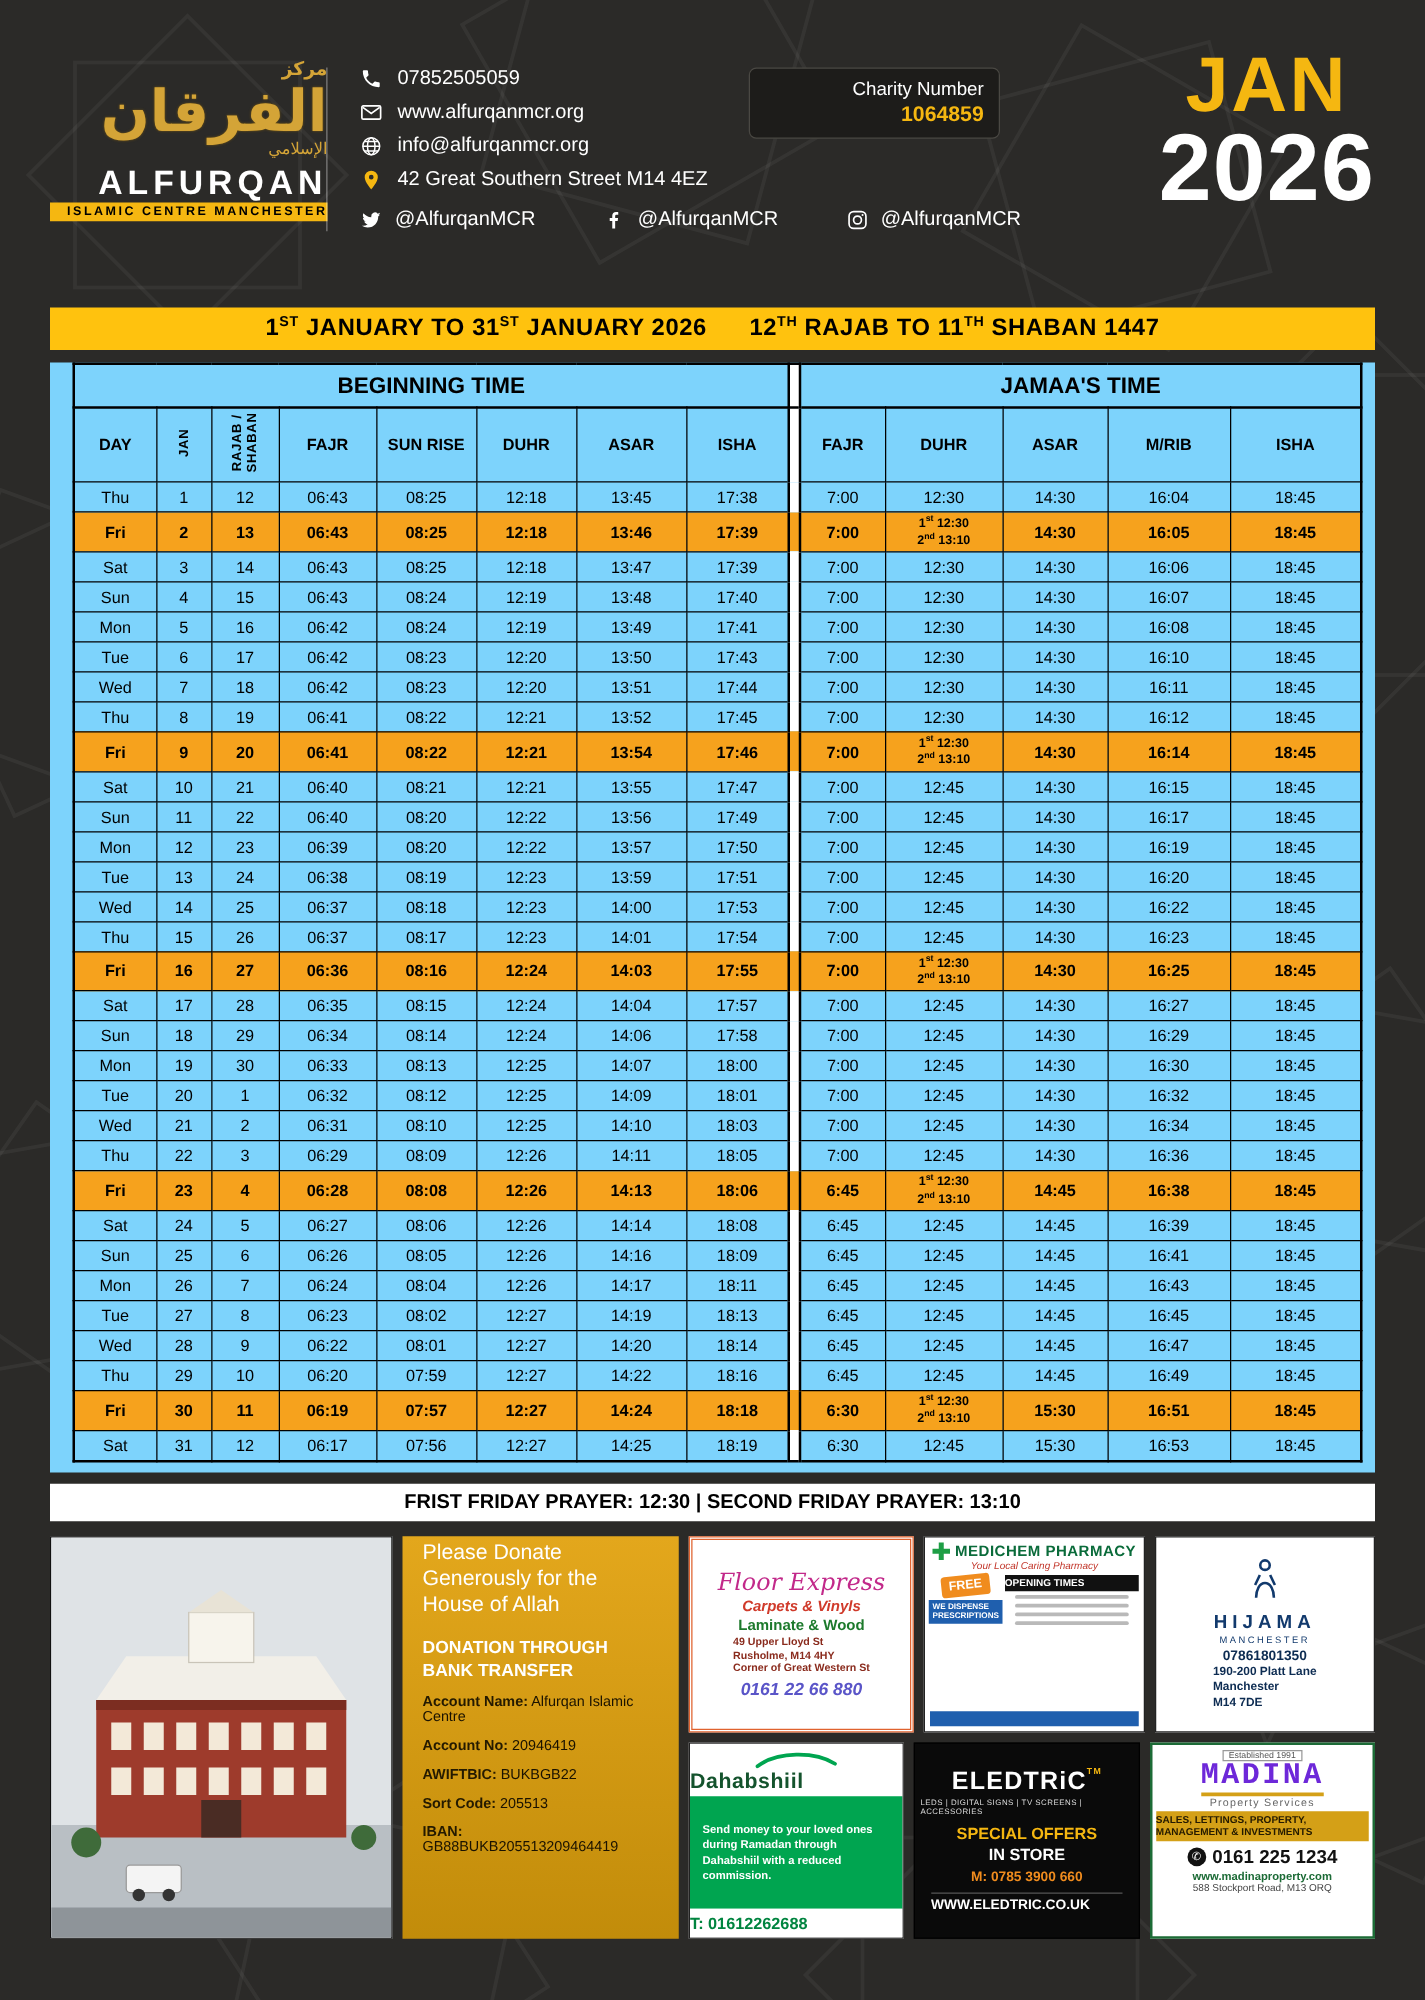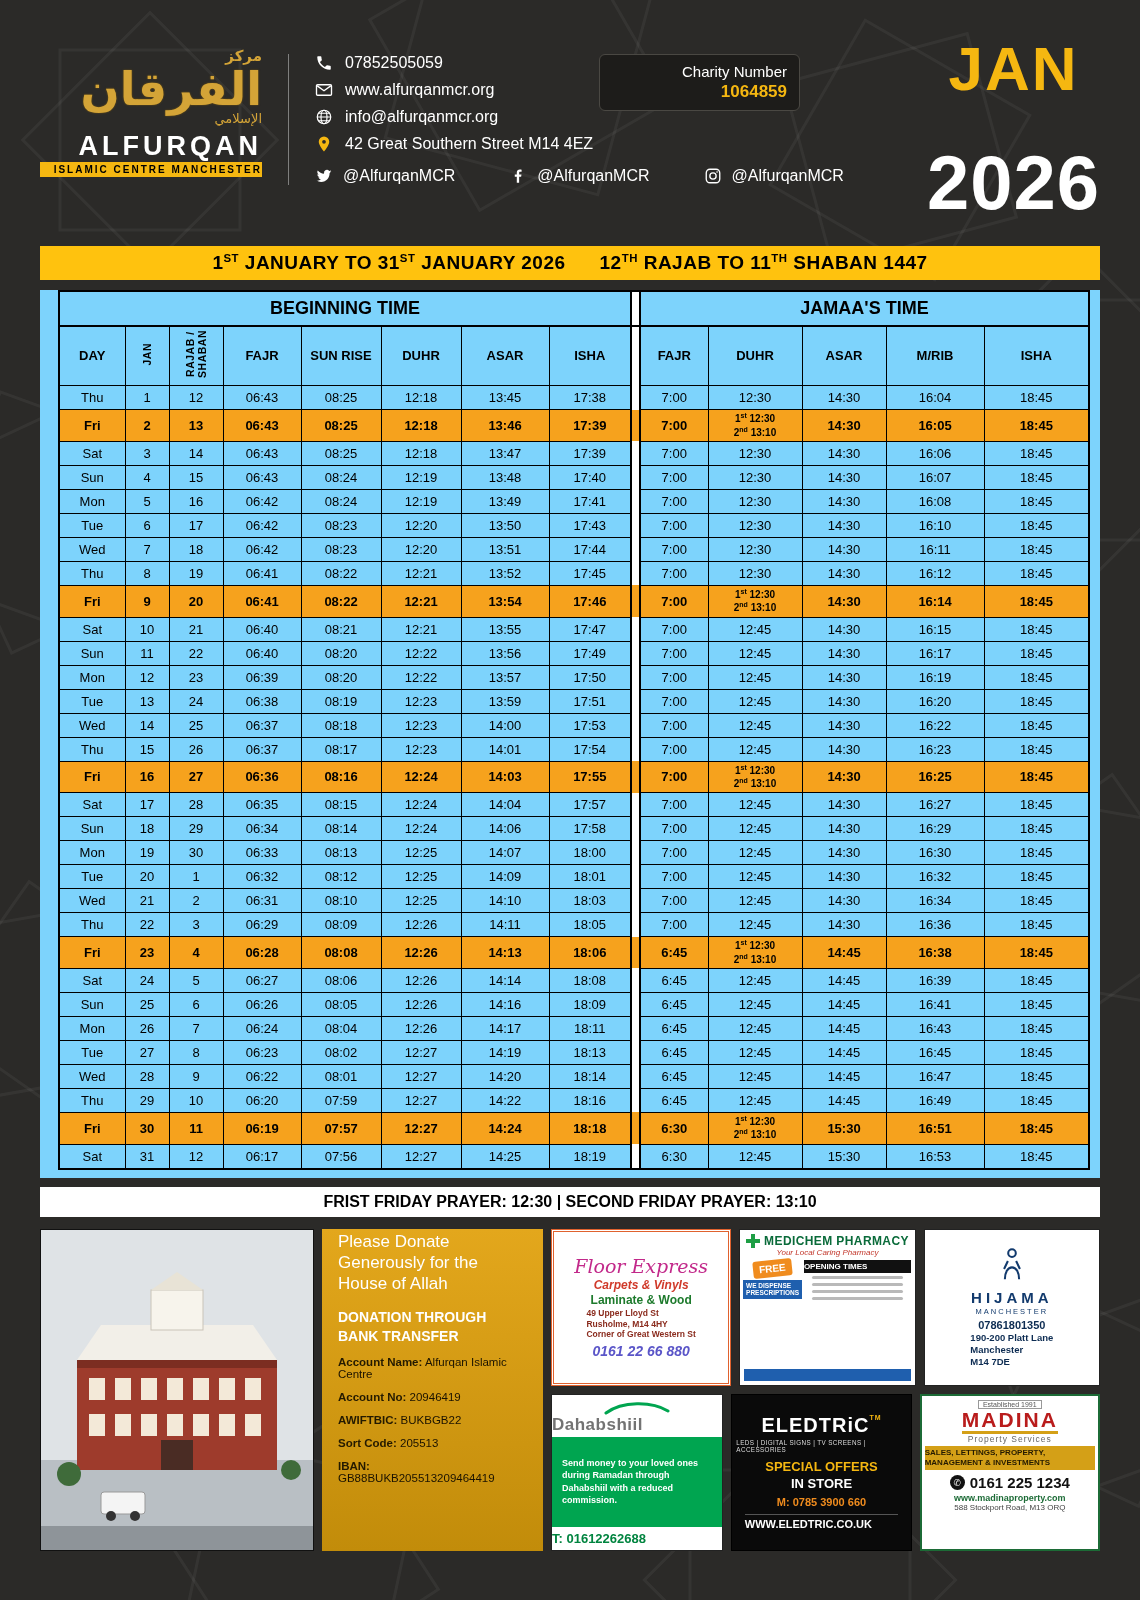--- a/index.html
+++ b/index.html
@@ -10,34 +10,34 @@
 
   
   .header{position:relative;height:188px;color:#fff;}
   .logo{position:absolute;left:0;top:0;width:222px;text-align:right;}
   .logo-ar-top{color:#d4a437;font-size:15px;font-weight:bold;line-height:1;}
   .logo-ar{color:#d4a437;font-size:46px;font-weight:bold;line-height:1.15;text-shadow:0 0 2px #7a5a10;}
   .logo-ar-bottom{color:#d4a437;font-size:13px;line-height:1;margin-top:-4px;}
   .logo-name{color:#fff;font-size:27px;font-weight:bold;letter-spacing:4px;margin-top:6px;}
   .logo-band{background:#f5b711;color:#000;font-size:10px;font-weight:bold;letter-spacing:2px;
              padding:2px 0;margin-top:0;}
-  .contact{position:absolute;left:248px;top:6px;right:338px;border-left:1px solid rgba(255,255,255,.4);
+  .contact{position:absolute;left:221px;top:6px;right:338px;border-left:1px solid rgba(255,255,255,.4);
            padding-left:26px;}
   .c-row{display:flex;align-items:center;gap:12px;font-size:16px;margin-bottom:9px;}
   .ci{width:18px;height:18px;display:inline-flex;flex:none;}
   .ci svg{width:100%;height:100%;}
   .social-row{display:flex;align-items:center;gap:54px;font-size:16px;margin-top:14px;}
   .social-item{display:flex;align-items:center;gap:10px;}
   .charity{position:absolute;right:300px;top:6px;width:175px;background:#1d1c1a;
            border:1px solid #4a4843;border-radius:6px;padding:8px 12px;text-align:right;}
   .charity-label{font-size:15px;color:#fff;}
   .charity-num{font-size:17px;color:#f5b711;font-weight:bold;margin-top:2px;}
   .monthblock{position:absolute;right:0;top:-8px;text-align:center;line-height:.95;}
   .month{color:#f5b711;font-size:62px;font-weight:800;letter-spacing:2px;}
-  .year{color:#fff;font-size:76px;font-weight:800;letter-spacing:1px;margin-top:48px;}
+  .year{color:#fff;font-size:76px;font-weight:800;letter-spacing:1px;}
 
   
   .banner{margin-top:10px;background:#ffc20e;color:#000;text-align:center;font-weight:bold;
           font-size:19px;padding:6px 0;letter-spacing:.5px;}
   .banner sup{font-size:60%;}
   .banner .spacer{display:inline-block;width:34px;}
 
   
   .card{margin-top:10px;background:#7dd3fc;padding:0 10px 8px 18px;}
   table{border-collapse:collapse;width:100%;table-layout:fixed;}
@@ -101,38 +101,38 @@
   .hij{justify-content:center;gap:1px;padding:4px;}
   .hij svg{width:38px;height:38px;}
   .hij-name{font-size:15px;font-weight:bold;color:#123a6d;letter-spacing:4px;}
   .hij-city{font-size:7.5px;color:#123a6d;letter-spacing:2px;}
   .hij-phone{font-size:11px;font-weight:bold;color:#0d2c52;margin-top:2px;}
   .hij-addr{font-size:9.5px;font-weight:bold;color:#0d2c52;line-height:1.3;}
   
   .dah{padding:0;}
   .dah-top{width:100%;padding:6px 0 2px;background:#fff;}
   .dah-swoosh{display:block;margin:0 auto;}
-  .dah-name{font-size:17px;font-weight:bold;color:#737373;letter-spacing:.5px;}
+  .dah-name{font-size:17px;font-weight:bold;color:#14532d;letter-spacing:.5px;}
   .dah-mid{flex:1;background:#00a550;color:#fff;font-size:9px;font-weight:bold;line-height:1.35;
            padding:6px 10px;display:flex;align-items:center;}
   .dah-foot{width:100%;background:#fff;color:#00843f;font-size:13px;font-weight:bold;padding:4px 0;}
   
   .eled{background:#0a0a0a;color:#fff;border-color:#000;justify-content:center;gap:2px;padding:4px;}
   .eled-name{font-size:20px;font-weight:bold;letter-spacing:1px;}
   .eled-name .tm{font-size:7px;vertical-align:top;color:#f5b711;}
   .eled-sub{font-size:6.3px;color:#ddd;letter-spacing:.4px;}
   .eled-offer1{color:#f5b711;font-size:13px;font-weight:bold;margin-top:4px;}
   .eled-offer2{color:#fff;font-size:13px;font-weight:bold;}
   .eled-phone{color:#f08c1e;font-size:11px;font-weight:bold;margin-top:3px;}
   .eled-web{border-top:1px solid #555;width:90%;margin-top:4px;padding-top:3px;
             font-size:11px;font-weight:bold;color:#fff;}
   
   .mad{border:2px solid #1c6b36;padding:3px;justify-content:flex-start;gap:0;}
   .mad-est{font-size:7px;color:#555;border:1px solid #999;padding:0 4px;align-self:center;margin-top:1px;}
-  .mad-name{font-family:Liberation Sans, sans-serif;font-size:21px;font-weight:bold;color:#b91c1c;
+  .mad-name{font-family:Liberation Mono, monospace;font-size:24px;font-weight:bold;color:#6d28d9;
             letter-spacing:2px;line-height:1;border-bottom:3px solid #d4a017;padding-bottom:1px;}
   .mad-ps{font-size:8.5px;color:#666;letter-spacing:1px;}
   .mad-bar{background:#d4a017;color:#241a00;font-size:8px;font-weight:bold;width:100%;
            padding:2px 0;line-height:1.3;margin-top:2px;}
   .mad-phone{display:flex;align-items:center;gap:5px;font-size:15px;font-weight:bold;color:#111;
              margin-top:4px;justify-content:center;}
   .mad-phone .pic{width:15px;height:15px;background:#111;border-radius:50%;color:#fff;font-size:9px;
                   display:inline-flex;align-items:center;justify-content:center;}
   .mad-web{font-size:9px;font-weight:bold;color:#1c6b36;margin-top:2px;}
   .mad-addr{font-size:8px;color:#444;}

